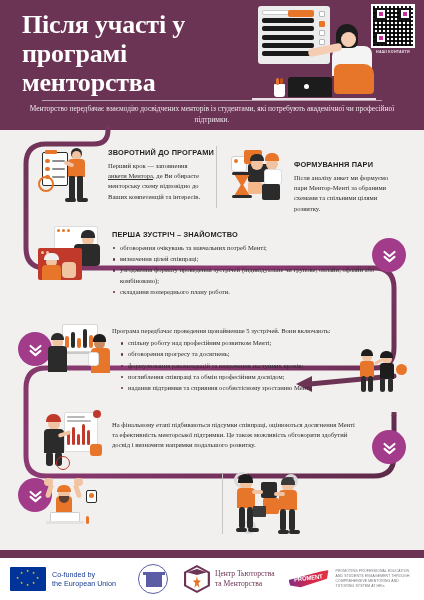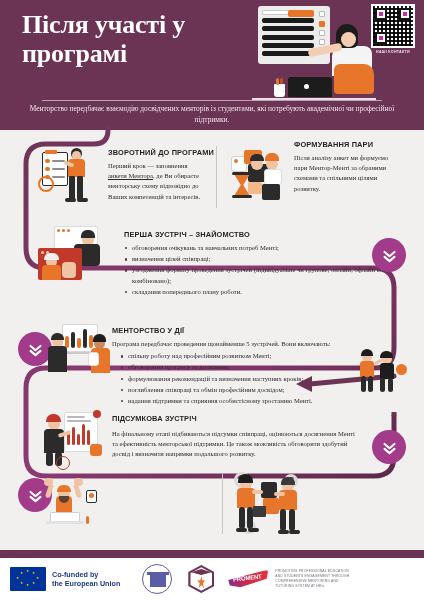--- a/index.html
+++ b/index.html
@@ -109,21 +109,21 @@
   .ill { position:absolute; }
   .fig-head { position:absolute; border-radius:50%; }
   .fig-b { position:absolute; border-radius:3px; }
 
   
   .footer-bar { position:absolute; left:0; top:550px; width:424px; height:8px; background:#6b3354; }
   .footer { position:absolute; left:0; top:558px; width:424px; height:42px; background:#ffffff;
             display:flex; align-items:center; }
   .eu-flag { width:36px; height:24px; background:#003399; margin-left:10px; position:relative; border-radius:1px; }
   .eu-star { position:absolute; color:#FFCC00; font-size:3.6px; line-height:1; }
-  .eu-text { margin-left:6px; font-weight:bold; font-size:7.2px; color:#1b3a8f; line-height:1.25; }
+  .eu-text { margin-left:6px; font-weight:normal; font-size:7.2px; color:#1b3a8f; line-height:1.25; }
   .uni-logo { margin-left:22px; width:30px; height:30px; border-radius:50%; border:1.2px solid #5b5ea6;
               background:#fff; position:relative; overflow:hidden; }
   .uni-logo i { position:absolute; left:7px; top:10px; width:16px; height:12px; background:#5b5ea6; }
   .uni-logo i:before { content:''; position:absolute; left:-3px; top:-3px; width:22px; height:3px; background:#5b5ea6; }
   .ctm-logo { margin-left:16px; width:26px; height:28px; position:relative; }
   .hexa { position:absolute; inset:0; background:#6b3354;
           clip-path: polygon(50% 0,100% 25%,100% 75%,50% 100%,0 75%,0 25%); }
   .hexa:after { content:''; position:absolute; inset:2.2px; background:#fff;
           clip-path: polygon(50% 0,100% 25%,100% 75%,50% 100%,0 75%,0 25%); }
   .cap { position:absolute; left:3px; top:4px; width:20px; height:6px; background:#6b3354;
@@ -141,20 +141,21 @@
 </head>
 <body>
 
 <div id="page">
 
   <div class="header">
 
     <div class="header-title">
       <div>Після участі у</div>
       <div>програмі</div>
+      <div>менторства</div>
     </div>
 
     <div class="hero-ill">
       <div class="hero-list">
         <div class="hero-row first"></div>
         <div class="hero-row"></div>
         <div class="hero-row"></div>
         <div class="hero-row"></div>
         <div class="hero-row"></div>
         <div class="hero-row"></div>
@@ -253,21 +254,21 @@
       <div class="fig-b" style="left:37px; top:5px; width:14px; height:8px; background:#e8762a; border-radius:6px 6px 0 0;"></div>
       <div class="fig-b" style="left:36px; top:21px; width:18px; height:16px; background:#fff; border:1px solid #ddd; border-radius:3px;"></div>
       <div class="fig-b" style="left:34px; top:36px; width:18px; height:16px; background:#2b2b2b; border-radius:2px;"></div>
       <div class="fig-b" style="left:20px; top:34px; width:14px; height:12px; background:#f5b88a; border-radius:2px;"></div>
       <div class="fig-b" style="left:6px; top:26px; width:16px; height:22px; background:#e8762a;
            clip-path: polygon(0 0,100% 0,58% 50%,100% 100%,0 100%,42% 50%);"></div>
       <div class="fig-b" style="left:4px; top:24px; width:20px; height:3px; background:#2b2b2b;"></div>
       <div class="fig-b" style="left:4px; top:47px; width:20px; height:3px; background:#2b2b2b;"></div>
     </div>
 
-    <div class="step" style="left:294px; top:14px; width:106px;">
+    <div class="step" style="left:294px; top:34px; width:106px;">
       <div class="step-title">ФОРМУВАННЯ ПАРИ</div>
       <div class="step-body">Після аналізу анкет ми формуємо пари Ментор-Менті за обраними схемами та спільними цілями розвитку.</div>
     </div>
 
     <div class="ill" style="left:38px; top:100px; width:64px; height:60px;">
       <div class="fig-b" style="left:16px; top:0; width:44px; height:32px; background:#fff; border:1px solid #dcdcdc; border-radius:2px;"></div>
       <div class="fig-b" style="left:19px; top:3px; width:3px; height:3px; background:#e8762a; border-radius:50%;"></div>
       <div class="fig-b" style="left:24px; top:3px; width:3px; height:3px; background:#e8762a; border-radius:50%;"></div>
       <div class="fig-b" style="left:29px; top:3px; width:3px; height:3px; background:#e8762a; border-radius:50%;"></div>
       <div class="fig-head" style="left:44px; top:8px; width:12px; height:12px; background:#f0c3a3;"></div>
@@ -275,21 +276,21 @@
       <div class="fig-b" style="left:36px; top:18px; width:26px; height:22px; background:#2b2b2b; border-radius:4px;"></div>
       <div class="fig-b" style="left:0; top:22px; width:44px; height:32px; background:#c0392b; border-radius:2px;"></div>
       <div class="fig-b" style="left:3px; top:25px; width:3px; height:3px; background:#f0c3a3; border-radius:50%;"></div>
       <div class="fig-b" style="left:8px; top:25px; width:3px; height:3px; background:#f0c3a3; border-radius:50%;"></div>
       <div class="fig-head" style="left:8px; top:30px; width:11px; height:11px; background:#f0c3a3;"></div>
       <div class="fig-b" style="left:6px; top:27px; width:15px; height:7px; background:#f2f0ef; border-radius:6px 6px 0 0;"></div>
       <div class="fig-b" style="left:4px; top:39px; width:19px; height:15px; background:#e8762a; border-radius:4px 4px 0 0;"></div>
       <div class="fig-b" style="left:24px; top:36px; width:14px; height:16px; background:#f0c3a3; border-radius:4px;"></div>
     </div>
 
-    <div class="step" style="left:124px; top:104px; width:282px;">
+    <div class="step" style="left:112px; top:104px; width:282px;">
       <div class="step-title">ПЕРША ЗУСТРІЧ – ЗНАЙОМСТВО</div>
       <ul class="step-list">
         <li>обговорення очікувань та навчальних потреб Менті;</li>
         <li>визначення цілей співпраці;</li>
         <li>узгодження формату проведення зустрічей (індивідуальне чи групове; онлайн, офлайн або комбіновано);</li>
         <li>складання попереднього плану роботи.</li>
       </ul>
     </div>
 
     <div class="chev" style="left:372px; top:112px;">
@@ -317,21 +318,20 @@
       <div class="fig-head" style="left:2px; top:14px; width:11px; height:11px; background:#f0c3a3;"></div>
       <div class="fig-b" style="left:1px; top:11px; width:13px; height:7px; background:#2b2b2b; border-radius:6px 6px 0 0;"></div>
       <div class="fig-b" style="left:-2px; top:24px; width:19px; height:26px; background:#2b2b2b; border-radius:4px 4px 0 0;"></div>
       <div class="fig-head" style="left:44px; top:16px; width:11px; height:11px; background:#c98b5e;"></div>
       <div class="fig-b" style="left:43px; top:12px; width:13px; height:8px; background:#1d1d1d; border-radius:6px 6px 0 0;"></div>
       <div class="fig-b" style="left:41px; top:26px; width:19px; height:25px; background:#e8762a; border-radius:4px 4px 0 0;"></div>
       <div class="fig-b" style="left:38px; top:30px; width:11px; height:14px; background:#fff; border:1px solid #ddd;"></div>
     </div>
 
     <div class="step" style="left:112px; top:200px; width:286px;">
-      <div class="step-title">МЕНТОРСТВО У ДІЇ</div>
       <div class="step-body">Програма передбачає проведення щонайменше 5 зустрічей. Вони включають:</div>
       <ul class="step-list" style="margin-left:8px;">
         <li>спільну роботу над професійним розвитком Менті;</li>
         <li>обговорення прогресу та досягнень;</li>
         <li>формулювання рекомендацій та визначення наступних кроків;</li>
         <li>поглиблення співпраці та обмін професійним досвідом;</li>
         <li>надання підтримки та сприяння особистісному зростанню Менті.</li>
       </ul>
     </div>
 
@@ -364,21 +364,20 @@
       <div class="fig-b" style="left:4px; top:2px; width:15px; height:8px; background:#c0392b; border-radius:7px 7px 0 0;"></div>
       <div class="fig-b" style="left:2px; top:17px; width:20px; height:24px; background:#2b2b2b; border-radius:4px 4px 0 0;"></div>
       <div class="fig-b" style="left:16px; top:20px; width:13px; height:4px; background:#f0c3a3; border-radius:2px; transform:rotate(-18deg);"></div>
       <div class="fig-b" style="left:4px; top:40px; width:7px; height:14px; background:#2b2b2b;"></div>
       <div class="fig-b" style="left:13px; top:40px; width:7px; height:14px; background:#2b2b2b;"></div>
       <div class="fig-b" style="left:48px; top:32px; width:12px; height:12px; background:#e8762a;"></div>
       <div style="position:absolute; left:14px; top:44px; width:14px; height:14px; border:1.6px solid #c0392b; border-radius:50%;"></div>
     </div>
 
     <div class="step" style="left:112px; top:288px; width:250px;">
-      <div class="step-title">ПІДСУМКОВА ЗУСТРІЧ</div>
       <div class="step-body" style="margin-top:6px;">На фінальному етапі підбиваються підсумки співпраці, оцінюються досягнення Менті та ефективність менторської підтримки. Це також можливість обговорити здобутий досвід і визначити напрямки подальшого розвитку.</div>
     </div>
 
     <div class="chev" style="left:372px; top:304px;">
       <svg width="17" height="17" viewBox="0 0 24 24" fill="none" stroke="#ffffff" stroke-width="3" stroke-linecap="round" stroke-linejoin="round">
         <polyline points="5 7 12 13 19 7"></polyline>
           <polyline points="5 14 12 20 19 14"></polyline>
       </svg>
     </div>
 
@@ -456,20 +455,24 @@
 
     <div class="uni-logo">
         <i></i>
       </div>
 
     <div class="ctm-logo">
       <span class="hexa"></span>
         <span class="cap"></span>
         <span class="star-man"></span>
     </div>
+    <div class="ctm-text">
+      <div>Центр Тьюторства</div>
+      <div>та Менторства</div>
+    </div>
 
     <div class="prom-logo">
       <span class="prom-shape"></span>
       <span class="prom-word">PROMENT</span>
     </div>
     <div class="prom-tag">PROMOTING PROFESSIONAL EDUCATION AND STUDENTS ENGAGEMENT THROUGH COMPREHENSIVE MENTORING AND TUTORING SYSTEM AT HEIs</div>
   </div>
 
 </div>
 

